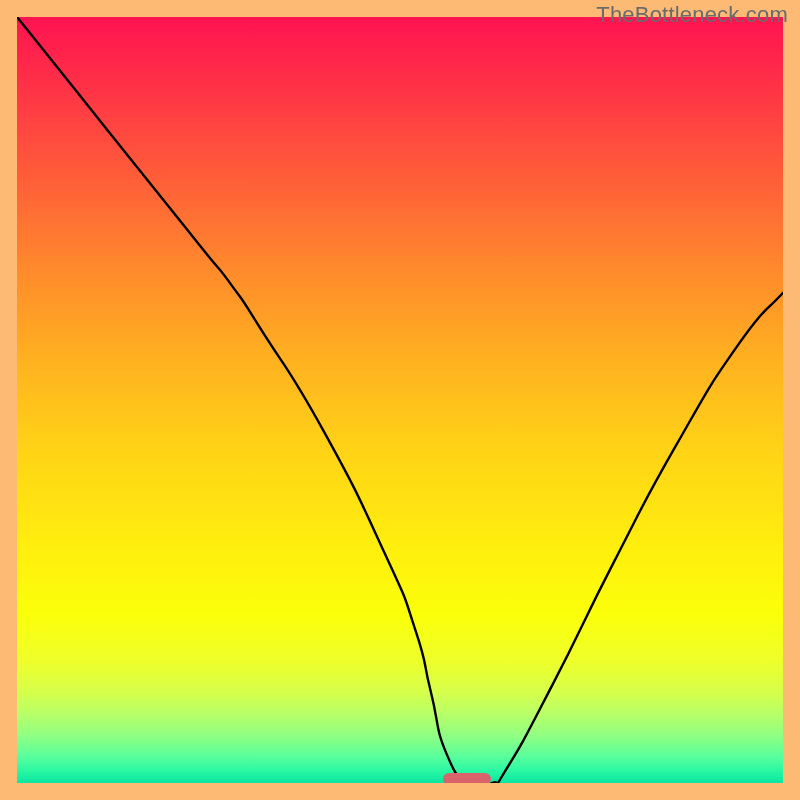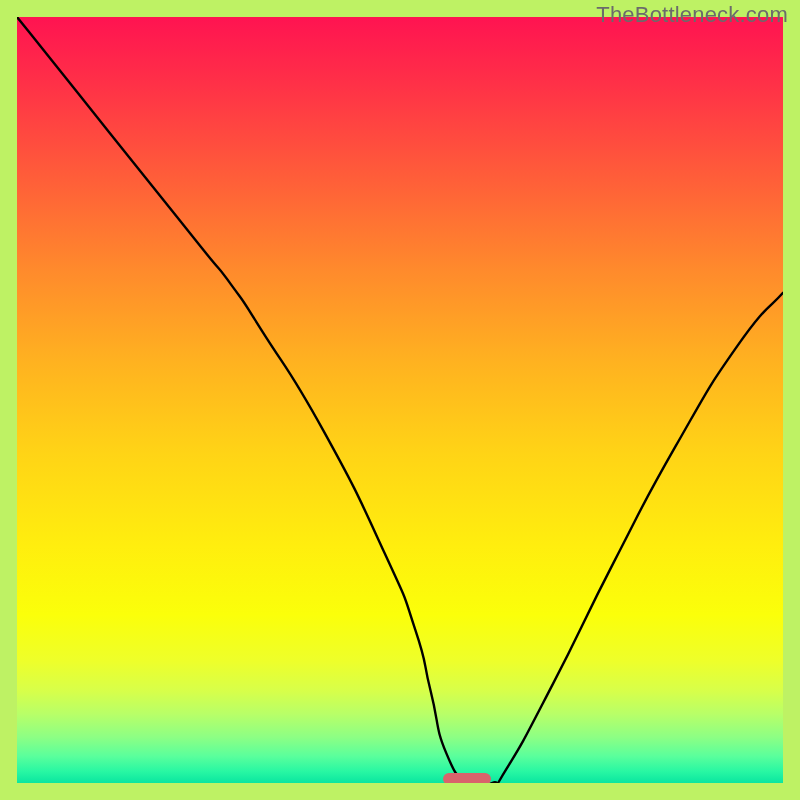--- a/index.html
+++ b/index.html
@@ -8,21 +8,21 @@
     width: 800px;
     height: 800px;
     background: #000;
     overflow: hidden;
     font-family: Arial, Helvetica, sans-serif;
   }
   .frame {
     position: relative;
     width: 800px;
     height: 800px;
-    background: #bef264;
+    background: #fdba74;
   }
   .watermark {
     position: absolute;
     top: 2px;
     right: 12px;
     color: #6b6b6b;
     font-size: 22px;
     font-weight: 500;
     letter-spacing: 0.2px;
     z-index: 3;

